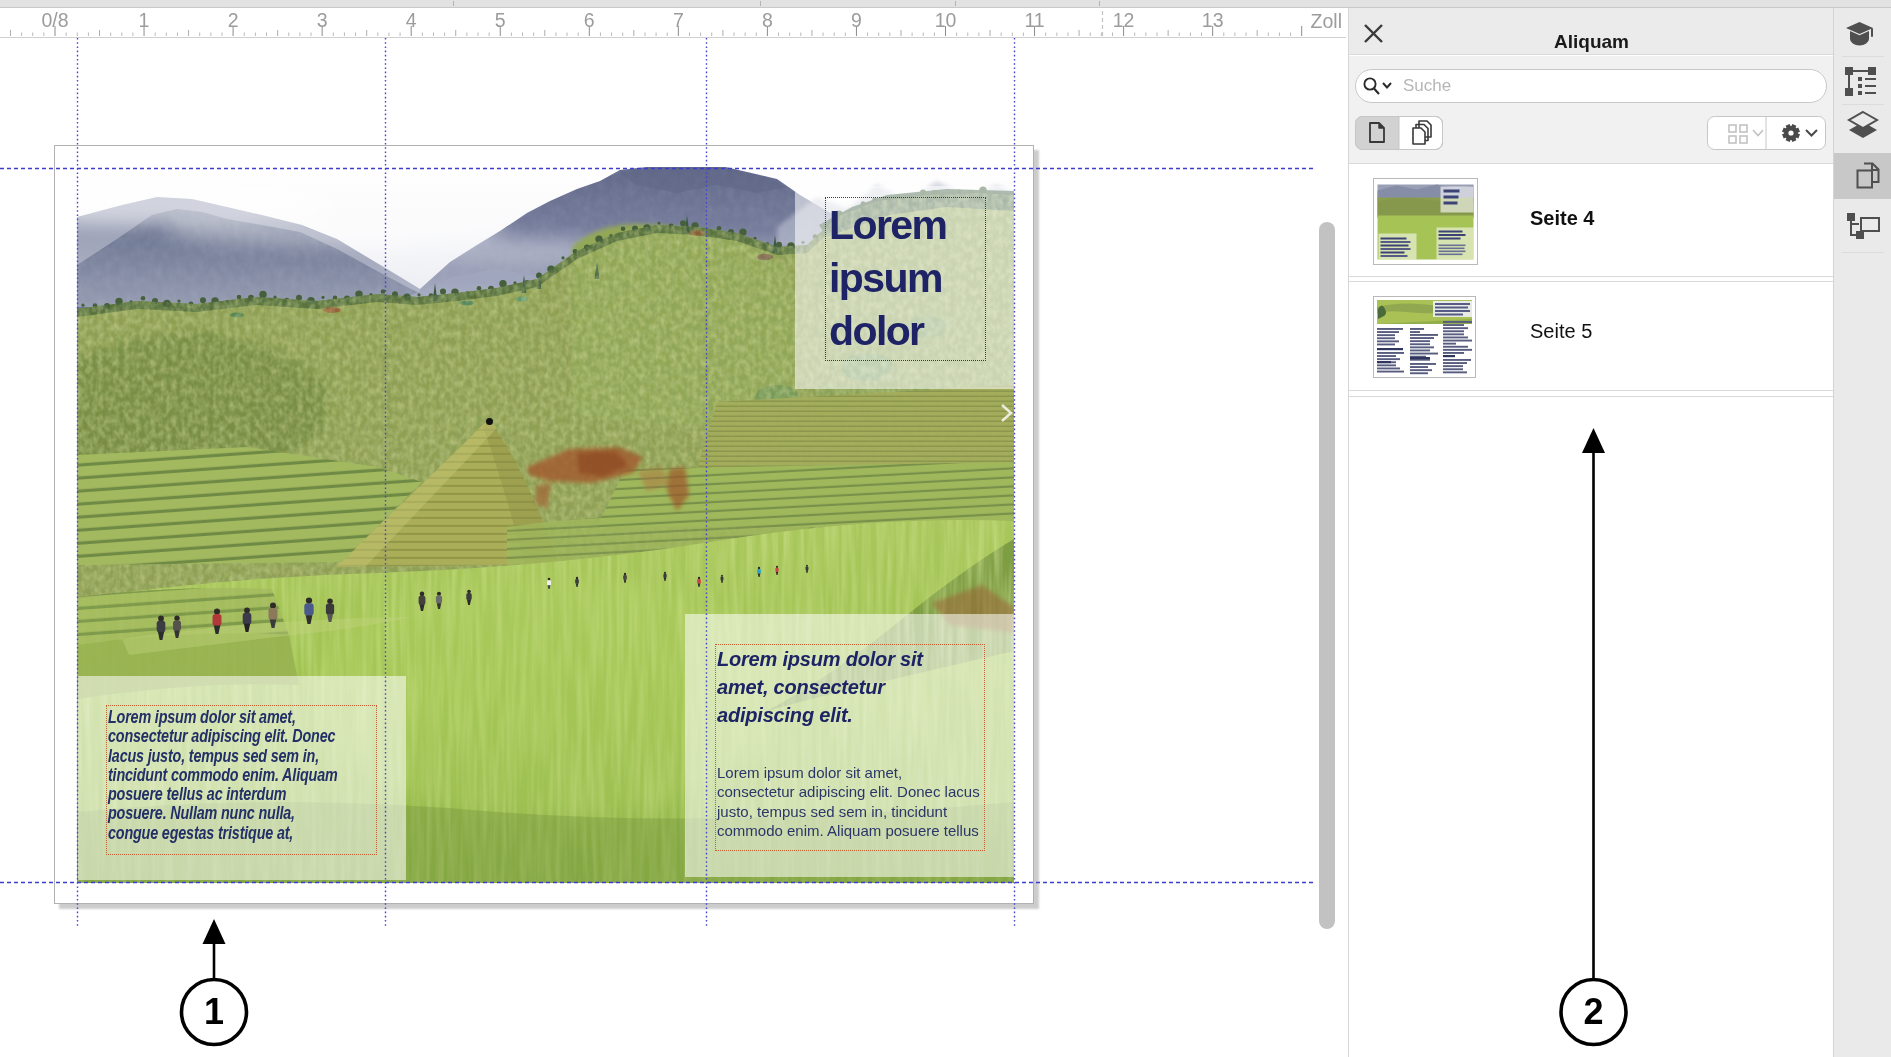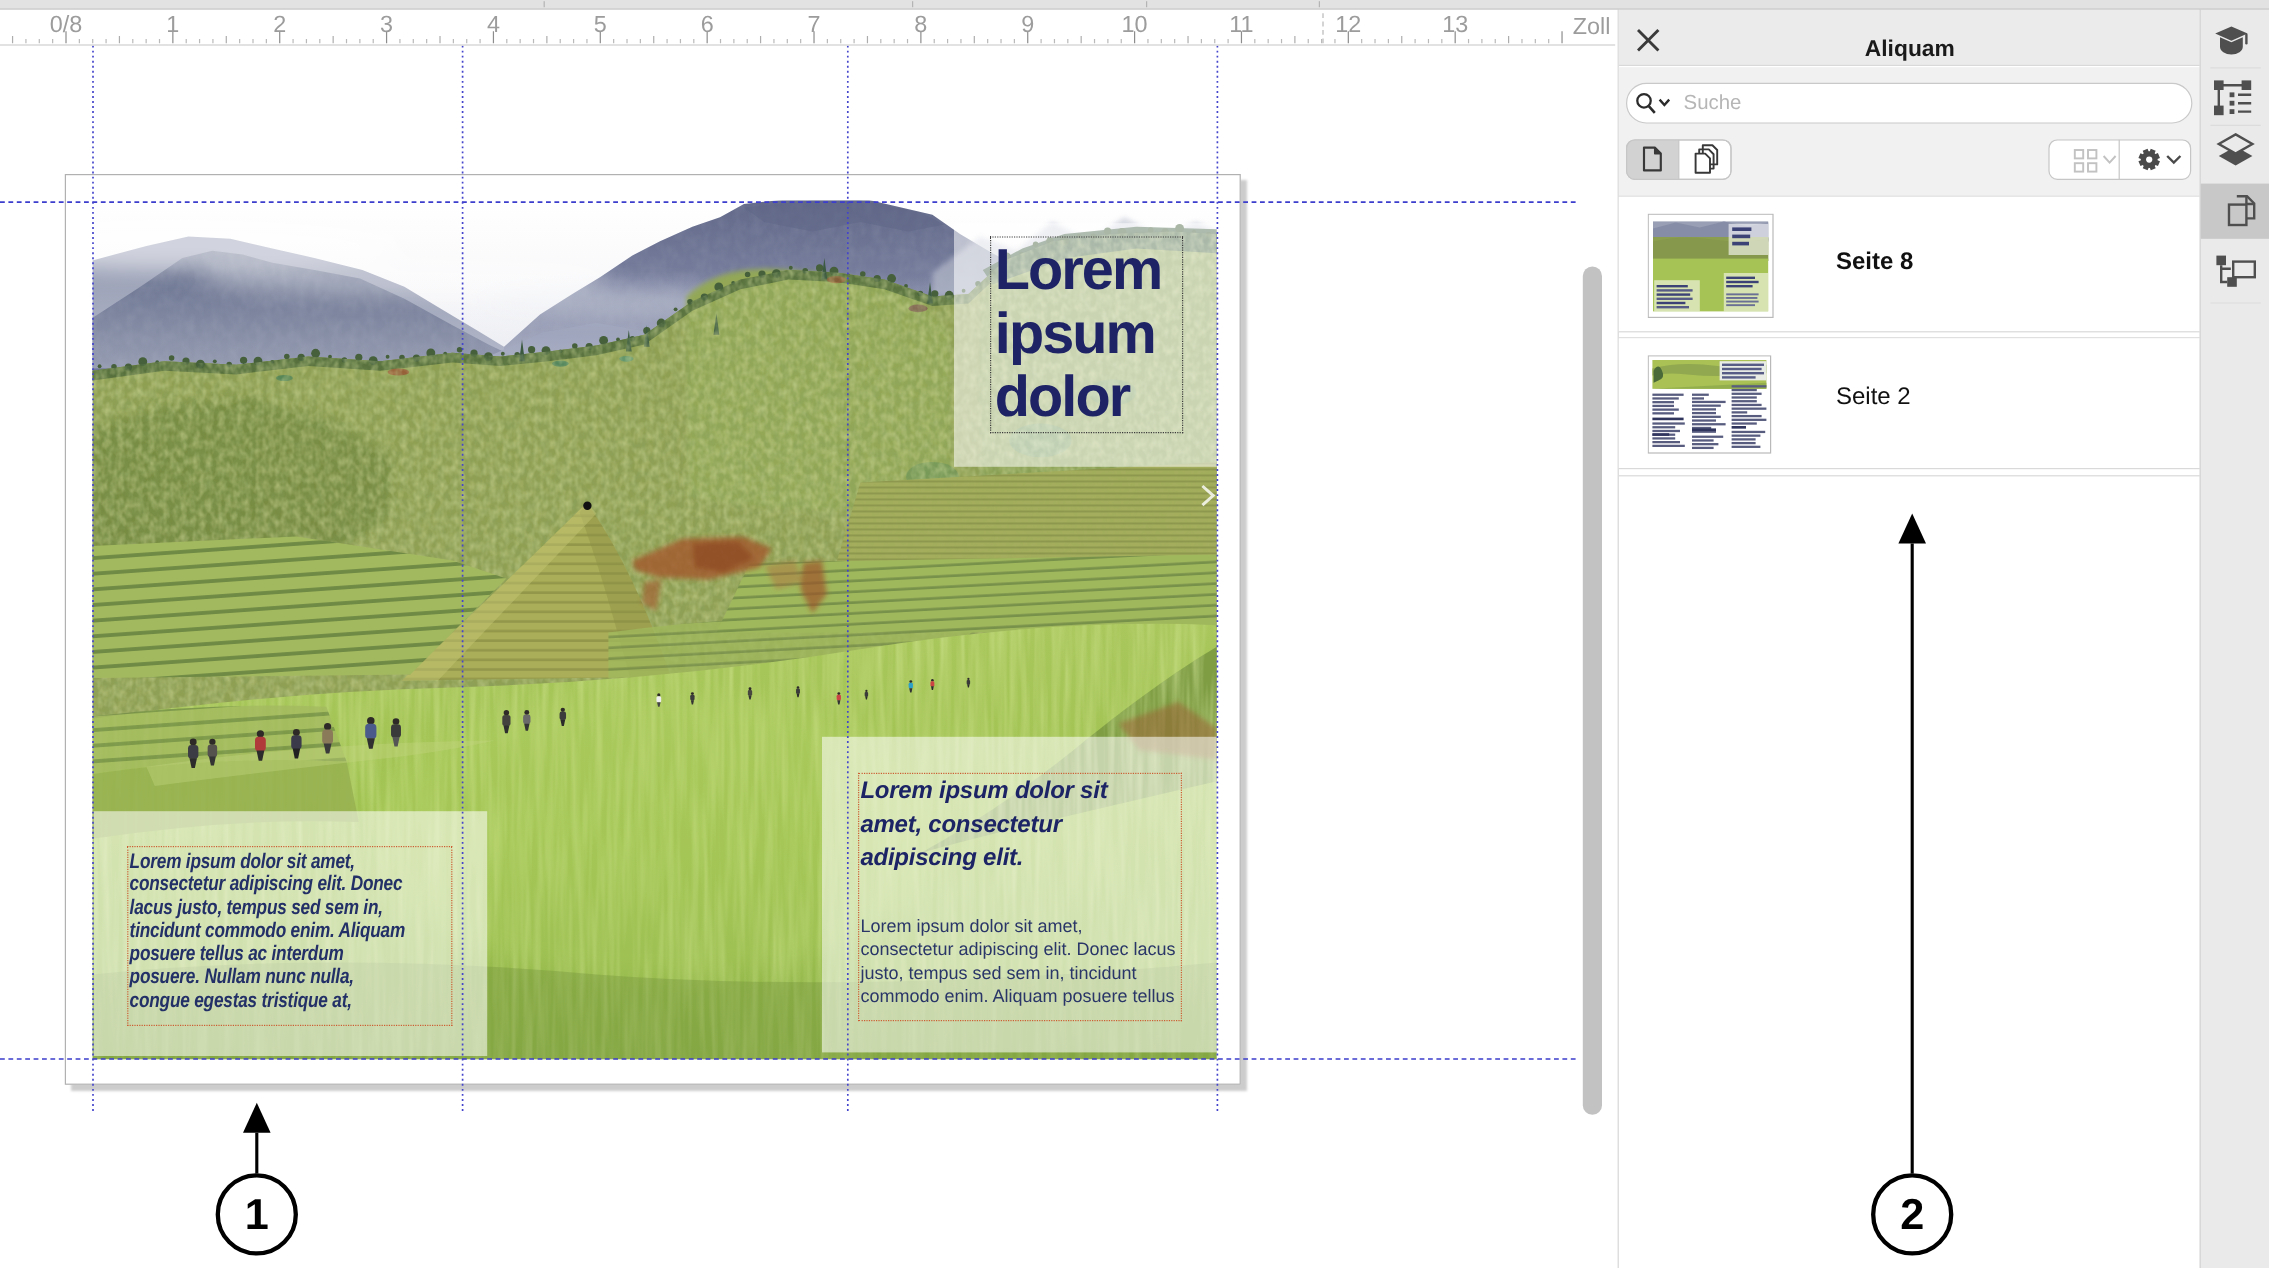--- a/index.html
+++ b/index.html
@@ -27,21 +27,21 @@
 
   .whitebox { position:absolute; background:rgba(255,255,255,0.55); }
   #wbTR { left:795px; top:186px; width:219px; height:203px; }
   #wbBL { left:78px;  top:676px; width:328px; height:204px; }
   #wbBR { left:685px; top:614px; width:329px; height:263px; }
 
   #frTR { left:825px; top:197px; width:161px; height:164px; border:1px dotted #3c3c3c; }
   #frBL { left:106px; top:705px; width:271px; height:150px; border:1px dotted #cc5d33; }
   #frBR { left:715px; top:644px; width:270px; height:207px; border:1px dotted #cc5d33; }
 
-  #txTR { left:829px; top:199px; font-size:48px; font-weight:bold; line-height:53px;
+  #txTR { left:829px; top:199px; font-size:41px; font-weight:bold; line-height:53px;
     letter-spacing:-1.6px; color:#1e2366; }
   #txBL { left:108px; top:708px; font-size:17.5px; font-weight:bold; font-style:italic;
     line-height:19.3px; letter-spacing:-0.2px; color:#233067;
     transform:scaleX(0.82); transform-origin:left top; }
   #txBRh { left:717px; top:645px; font-size:20px; font-weight:bold; font-style:italic;
     line-height:28.1px; letter-spacing:-0.2px; color:#1d2466; }
   #txBRb { left:717px; top:763px; font-size:15px; line-height:19.3px; color:#2a3668; }
 
   #blackdot { left:486px; top:418px; width:7px; height:7px; border-radius:50%; background:#111; }
 
@@ -665,22 +665,22 @@
           <rect x="67" y="49.900000000000006" width="29" height="1.9" fill="#585d7f"></rect>
           <rect x="67" y="53" width="21" height="1.9" fill="#585d7f"></rect>
           <rect x="67" y="56" width="12" height="2.2" fill="#30355e"></rect>
           <rect x="67" y="60" width="28" height="1.9" fill="#585d7f"></rect>
           <rect x="67" y="63.1" width="24" height="1.9" fill="#585d7f"></rect>
           <rect x="67" y="66.2" width="20" height="1.9" fill="#585d7f"></rect>
           <rect x="67" y="69.3" width="20" height="1.9" fill="#585d7f"></rect>
           <rect x="67" y="72.4" width="24" height="1.9" fill="#585d7f"></rect>
         </g>
       </svg>
-    <div class="pname" style="top:207px;font-weight:bold">Seite 8</div>
-    <div class="pname" style="top:320px">Seite 2</div>
+    <div class="pname" style="top:207px;font-weight:bold">Seite 4</div>
+    <div class="pname" style="top:320px">Seite 5</div>
   </div>
 
   <div id="rail">
     <div id="railsel"></div>
     <svg width="58" height="300" style="position:absolute;left:0;top:0" id="railicons">
         <line x1="8" y1="56.5" x2="50" y2="56.5" stroke="#dcdcdc"></line>
         <line x1="8" y1="104.5" x2="50" y2="104.5" stroke="#dcdcdc"></line>
         <line x1="8" y1="252.5" x2="50" y2="252.5" stroke="#dcdcdc"></line>
         <g fill="#4f4f4f">
     <path d="M25.5 22 L39 28 L25.5 34 L12 28 Z"></path>

